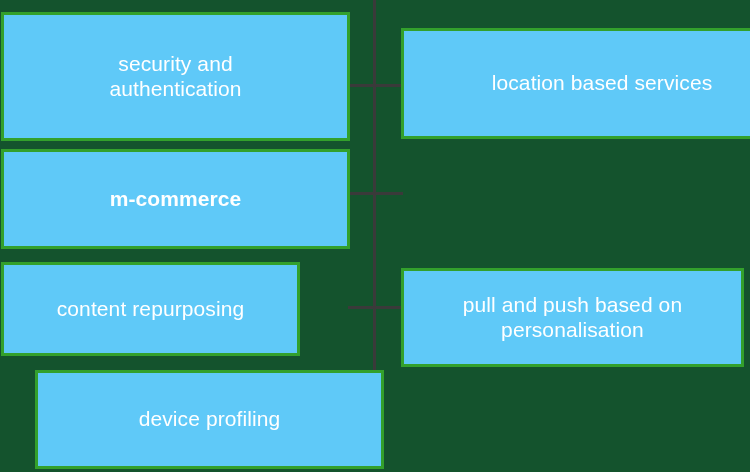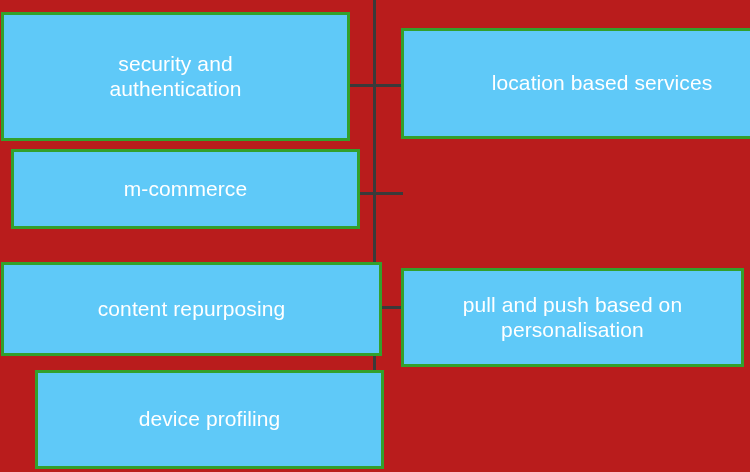--- a/index.html
+++ b/index.html
@@ -4,21 +4,21 @@
 <style>
   html, body {
     margin: 0;
     padding: 0;
     background: #ffffff;
   }
   #canvas {
     position: relative;
     width: 750px;
     height: 472px;
-    background: #b91c1c;
+    background: #14532d;
     overflow: hidden;
     font-family: "Liberation Sans", sans-serif;
   }
   .node {
     position: absolute;
     box-sizing: border-box;
     background: #5fc9f8;
     border: 3px solid #33a02c;
     display: flex;
     align-items: center;
@@ -57,25 +57,25 @@
   <div class="branch" style="left:348px; top:84px; width:55px;"></div>
   <div class="branch" style="left:348px; top:192px; width:55px;"></div>
   <div class="branch" style="left:348px; top:306px; width:55px;"></div>
   <div class="branch" style="left:348px; top:418px; width:28px;"></div>
 
   <div class="node" style="left:1px; top:12px; width:349px; height:129px;">
     <span class="node-label">security and
 authentication</span>
   </div>
 
-  <div class="node" style="left:11px; top:149px; width:349px; height:80px;">
+  <div class="node" style="left:1px; top:149px; width:349px; height:100px;font-weight:bold;">
     <span class="node-label">m-commerce</span>
   </div>
 
-  <div class="node" style="left:1px; top:262px; width:381px; height:94px;">
+  <div class="node" style="left:1px; top:262px; width:299px; height:94px;">
     <span class="node-label">content repurposing</span>
   </div>
 
   <div class="node" style="left:1px; top:370px; width:349px; height:99px;margin-left:34px;">
     <span class="node-label">device profiling</span>
   </div>
 
   <div class="node" style="left:401px; top:28px; width:402px; height:111px;">
     <span class="node-label">location based services</span>
   </div>

